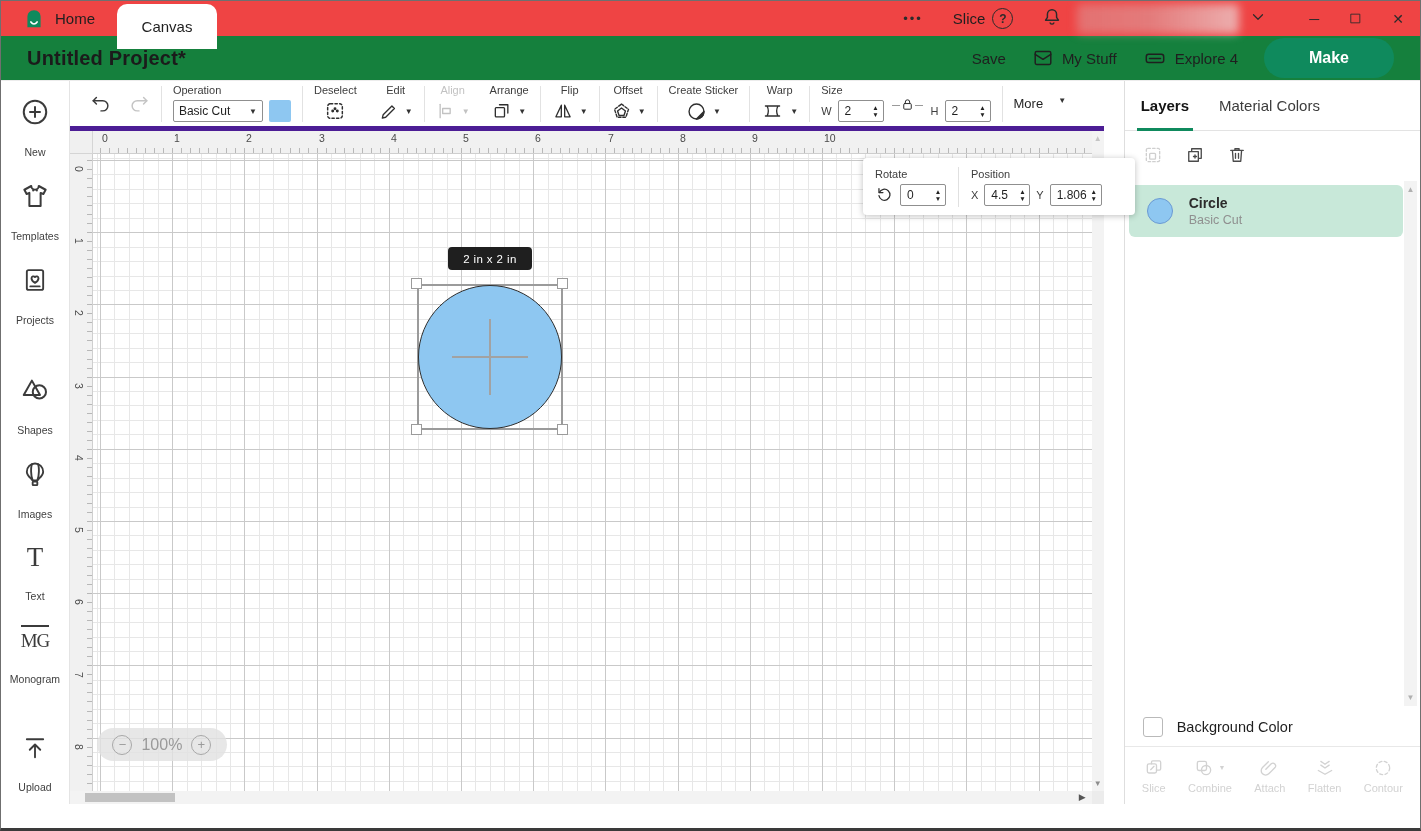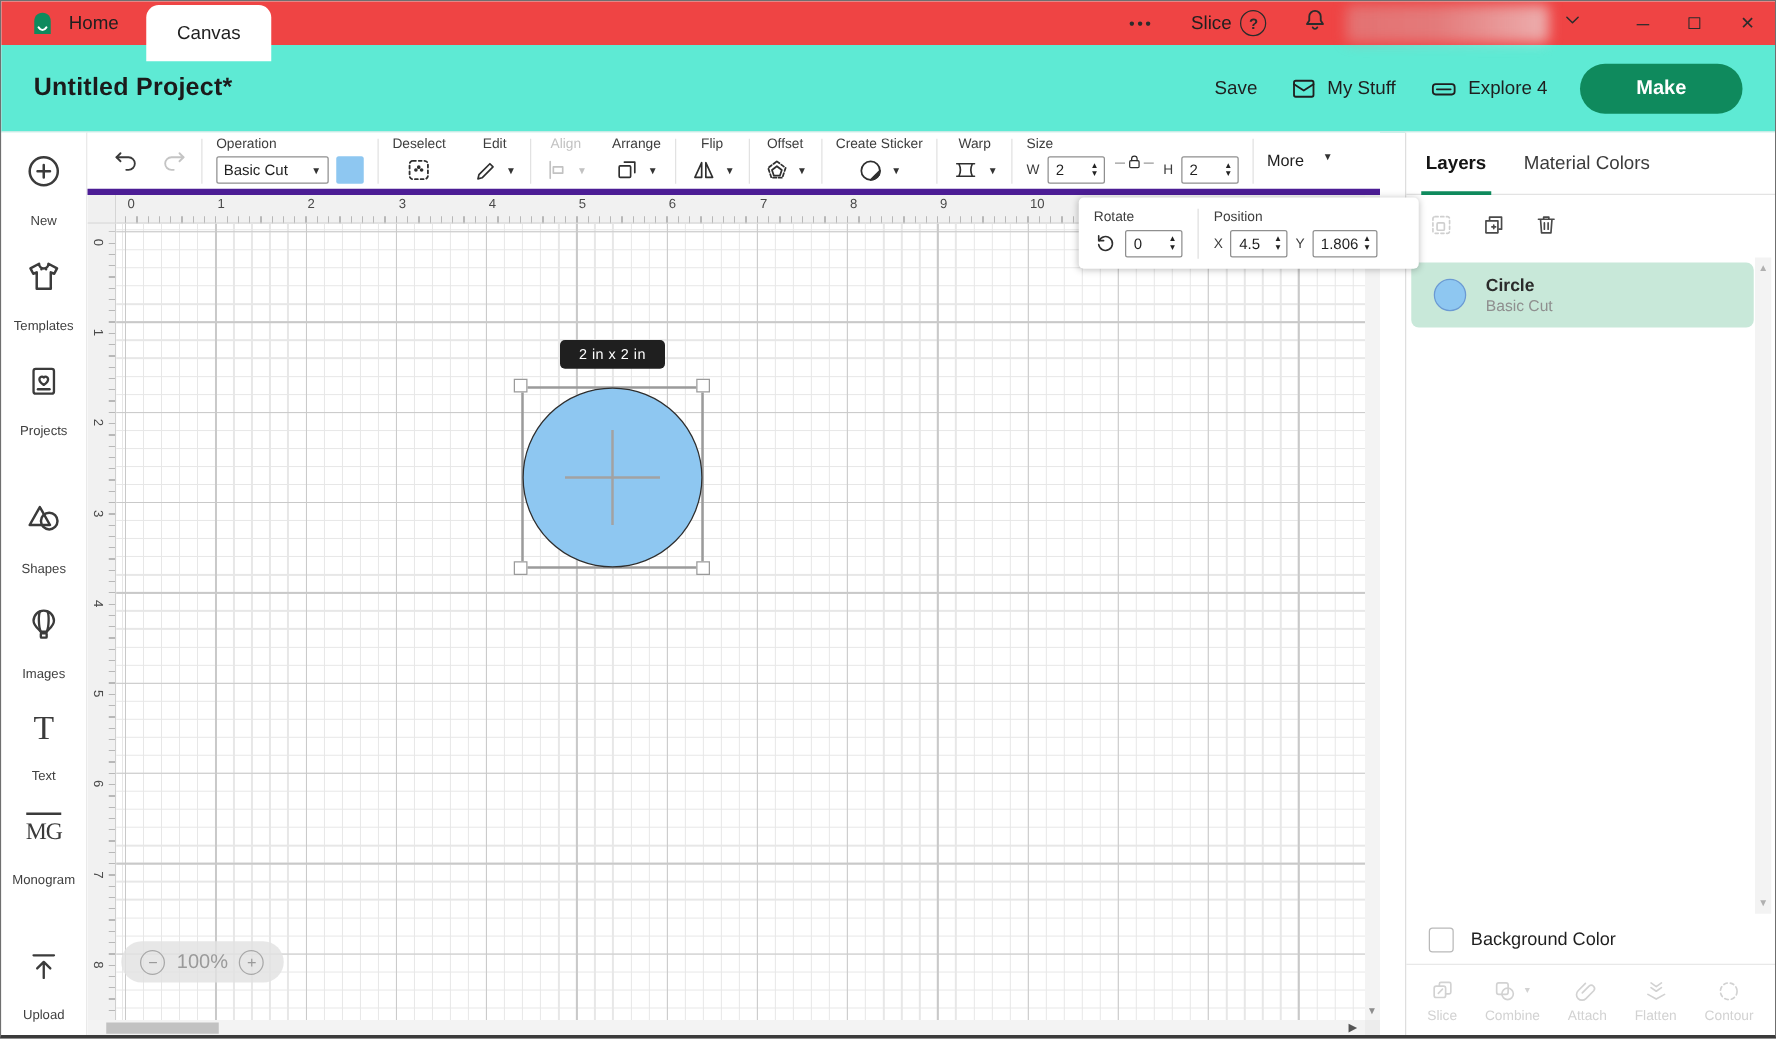--- a/index.html
+++ b/index.html
@@ -16,21 +16,21 @@
   .qmark { width:21px; height:21px; border:1.5px solid #2b2b2b; border-radius:50%; display:flex; align-items:center; justify-content:center; font-size:12px; font-weight:bold; color:#2b2b2b; }
   .bellwrap { margin-right:14px; color:#2b2b2b; }
   .acct-blur { width:162px; height:30px; border-radius:4px;
     background:linear-gradient(90deg, rgba(219,150,150,.55), rgba(214,190,190,.45) 45%, rgba(235,232,232,.65));
     filter:blur(5px); }
   .acct-chevron { margin:0 0 0 10px; color:#2b2b2b; }
   .winbtns { display:flex; align-items:center; gap:30px; margin-left:42px; color:#2b2b2b; }
   .winbtn { font-size:14px; cursor:default; display:flex; align-items:center; }
 
   
-  .projectbar { height:70px; background:#5eead4; display:flex; align-items:center; padding:0 26px; border-bottom:1px solid #ececec; }
+  .projectbar { height:45px; background:#15803d; display:flex; align-items:center; padding:0 26px; border-bottom:1px solid #ececec; }
   .proj-title { font-size:20px; font-weight:700; color:#1b1b1b; letter-spacing:.2px; }
   .proj-right { margin-left:auto; display:flex; align-items:center; gap:26px; font-size:15px; color:#1f1f1f; }
   .proj-item { display:flex; align-items:center; gap:8px; }
   .make-btn { width:130px; height:40px; border-radius:20px; background:#0f8a5d; color:#fff; border:none; font-size:16px; font-weight:700; font-family:inherit; }
 
   
   .main { display:flex; height:723px; }
   .sidebar { width:70px; background:#fff; border-right:1px solid #e4e4e4; display:flex; flex-direction:column; align-items:center; padding-top:16px; }
   .side-item { display:flex; flex-direction:column; align-items:center; gap:19px; margin-bottom:23px; color:#3b3b3b; }
   .side-item .lbl { font-size:10.5px; color:#3f3f3f; }

